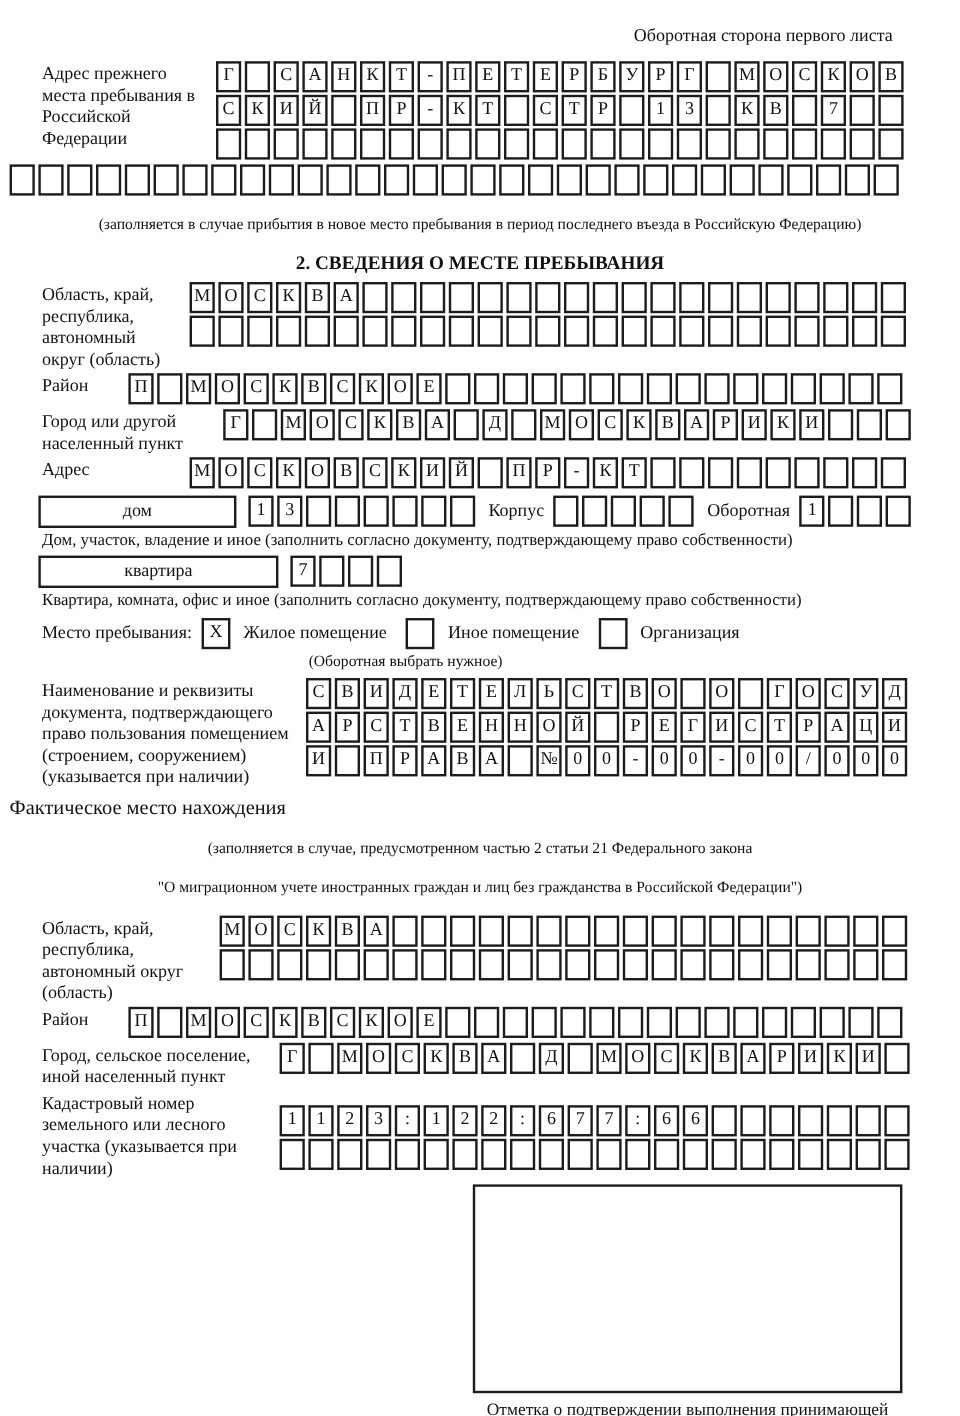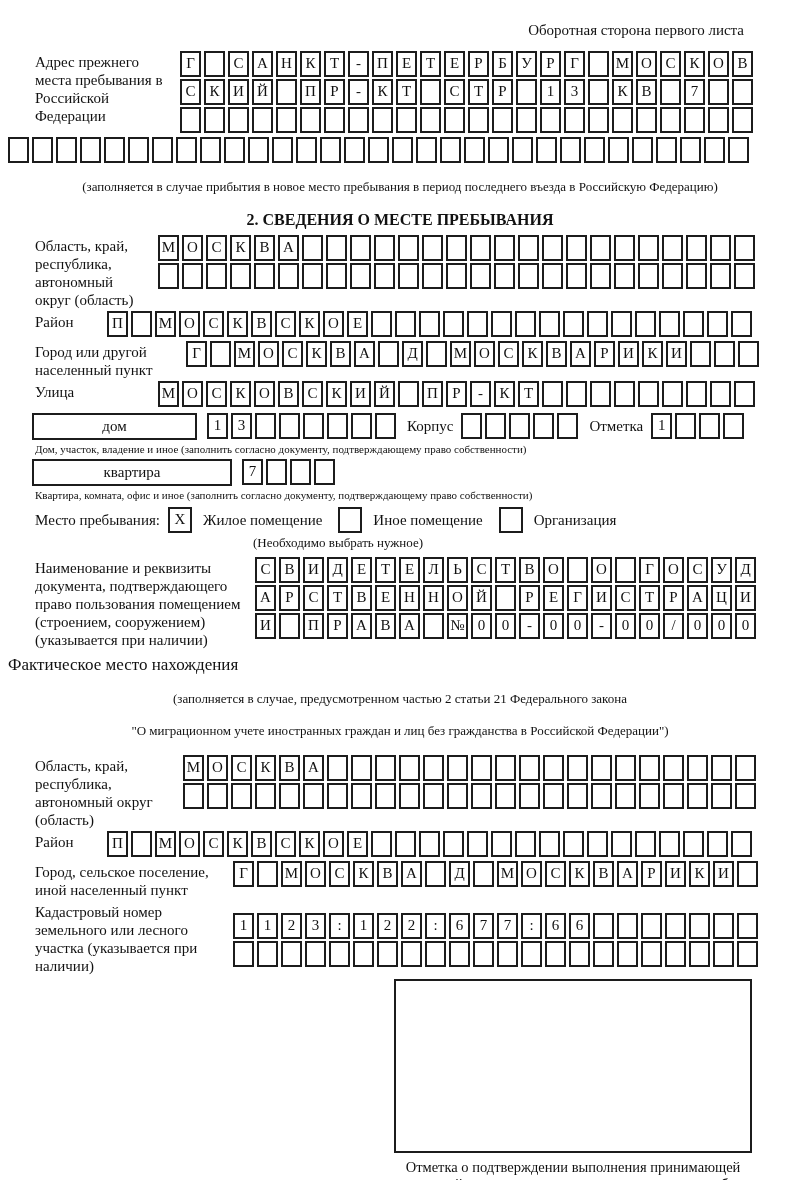--- a/index.html
+++ b/index.html
@@ -10,21 +10,21 @@
   .boxrow{white-space:nowrap;height:26px;margin-bottom:2px;line-height:0;}
   .cell{display:inline-block;width:21px;height:26px;border:2px solid #1c1c1c;box-sizing:border-box;
         margin-right:3px;text-align:center;font-size:15px;line-height:21px;vertical-align:top;background:#fff;}
   
   .field{display:flex;align-items:flex-start;margin-bottom:2px;}
   .flabel{font-size:15px;line-height:18px;flex:0 0 auto;box-sizing:border-box;padding:2px 6px 0 27px;}
   .b172{flex-basis:172px;} .b150{flex-basis:150px;} .b99{flex-basis:99px;}
   .b178{flex-basis:178px;} .b175{flex-basis:175px;} .b225{flex-basis:225px;} .b247{flex-basis:247px;}
   .rows{flex:0 0 auto;}
   .note{font-size:13px;text-align:center;margin:16px 0;}
-  .note-left{font-size:11px;text-align:left;margin:2px 0 2px 27px;}
+  .note-left{font-size:14px;text-align:left;margin:2px 0 2px 27px;}
   .sec-title{font-size:16px;font-weight:bold;text-align:center;margin:4px 0 6px 0;}
   
   .inline-row{display:flex;align-items:flex-start;margin:4px 0 2px 24px;}
   .bigbox{height:27px;border:2px solid #1c1c1c;box-sizing:border-box;text-align:center;
           font-size:15px;line-height:23px;flex:0 0 auto;}
   .w165{width:165px;} .w200{width:200px;}
   .ilabel{font-size:15px;line-height:26px;margin:0 8px;flex:0 0 auto;}
   .gap10{width:10px;flex:0 0 auto;}
   
   .resrow{display:flex;align-items:center;margin:6px 0 0 27px;font-size:15px;}
@@ -74,54 +74,54 @@
   </div>
 
   <div class="field">
     <div class="flabel b178">Город или другой населенный пункт</div>
     <div class="rows">
       <div class="boxrow"><span class="cell">Г</span><span class="cell"></span><span class="cell">М</span><span class="cell">О</span><span class="cell">С</span><span class="cell">К</span><span class="cell">В</span><span class="cell">А</span><span class="cell"></span><span class="cell">Д</span><span class="cell"></span><span class="cell">М</span><span class="cell">О</span><span class="cell">С</span><span class="cell">К</span><span class="cell">В</span><span class="cell">А</span><span class="cell">Р</span><span class="cell">И</span><span class="cell">К</span><span class="cell">И</span><span class="cell"></span><span class="cell"></span><span class="cell"></span></div>
     </div>
   </div>
 
   <div class="field">
-    <div class="flabel b150">Улица</div>
+    <div class="flabel b150">Адрес</div>
     <div class="rows">
       <div class="boxrow"><span class="cell">М</span><span class="cell">О</span><span class="cell">С</span><span class="cell">К</span><span class="cell">О</span><span class="cell">В</span><span class="cell">С</span><span class="cell">К</span><span class="cell">И</span><span class="cell">Й</span><span class="cell"></span><span class="cell">П</span><span class="cell">Р</span><span class="cell">-</span><span class="cell">К</span><span class="cell">Т</span><span class="cell"></span><span class="cell"></span><span class="cell"></span><span class="cell"></span><span class="cell"></span><span class="cell"></span><span class="cell"></span><span class="cell"></span><span class="cell"></span></div>
     </div>
   </div>
 
   <div class="inline-row">
     <div class="bigbox w165">дом</div>
     <div class="gap10"></div>
     <div class="boxrow"><span class="cell">1</span><span class="cell">3</span><span class="cell"></span><span class="cell"></span><span class="cell"></span><span class="cell"></span><span class="cell"></span><span class="cell"></span></div>
     <div class="ilabel">Корпус</div>
     <div class="boxrow"><span class="cell"></span><span class="cell"></span><span class="cell"></span><span class="cell"></span><span class="cell"></span></div>
-    <div class="ilabel">Отметка</div>
+    <div class="ilabel">Оборотная</div>
     <div class="boxrow"><span class="cell">1</span><span class="cell"></span><span class="cell"></span><span class="cell"></span></div>
   </div>
   <div class="note-left">Дом, участок, владение и иное (заполнить согласно документу, подтверждающему право собственности)</div>
 
   <div class="inline-row">
     <div class="bigbox w200">квартира</div>
     <div class="gap10"></div>
     <div class="boxrow"><span class="cell">7</span><span class="cell"></span><span class="cell"></span><span class="cell"></span></div>
   </div>
   <div class="note-left">Квартира, комната, офис и иное (заполнить согласно документу, подтверждающему право собственности)</div>
 
   <div class="resrow">
     <span class="res-label">Место пребывания:</span>
     <span class="cell">X</span>
     <span class="res-opt">Жилое помещение</span>
     <span class="cell"></span>
     <span class="res-opt">Иное помещение</span>
     <span class="cell"></span>
     <span class="res-opt">Организация</span>
   </div>
-  <div class="center650">(Необходимо выбрать нужное)</div>
+  <div class="center650">(Оборотная выбрать нужное)</div>
 
   <div class="field" style="margin-top:6px;">
     <div class="flabel b247">Наименование и реквизиты документа, подтверждающего право пользования помещением (строением, сооружением) (указывается при наличии)</div>
     <div class="rows">
       <div class="boxrow"><span class="cell">С</span><span class="cell">В</span><span class="cell">И</span><span class="cell">Д</span><span class="cell">Е</span><span class="cell">Т</span><span class="cell">Е</span><span class="cell">Л</span><span class="cell">Ь</span><span class="cell">С</span><span class="cell">Т</span><span class="cell">В</span><span class="cell">О</span><span class="cell"></span><span class="cell">О</span><span class="cell"></span><span class="cell">Г</span><span class="cell">О</span><span class="cell">С</span><span class="cell">У</span><span class="cell">Д</span></div>
       <div class="boxrow"><span class="cell">А</span><span class="cell">Р</span><span class="cell">С</span><span class="cell">Т</span><span class="cell">В</span><span class="cell">Е</span><span class="cell">Н</span><span class="cell">Н</span><span class="cell">О</span><span class="cell">Й</span><span class="cell"></span><span class="cell">Р</span><span class="cell">Е</span><span class="cell">Г</span><span class="cell">И</span><span class="cell">С</span><span class="cell">Т</span><span class="cell">Р</span><span class="cell">А</span><span class="cell">Ц</span><span class="cell">И</span></div>
       <div class="boxrow"><span class="cell">И</span><span class="cell"></span><span class="cell">П</span><span class="cell">Р</span><span class="cell">А</span><span class="cell">В</span><span class="cell">А</span><span class="cell"></span><span class="cell">№</span><span class="cell">0</span><span class="cell">0</span><span class="cell">-</span><span class="cell">0</span><span class="cell">0</span><span class="cell">-</span><span class="cell">0</span><span class="cell">0</span><span class="cell">/</span><span class="cell">0</span><span class="cell">0</span><span class="cell">0</span></div>
     </div>
   </div>
 

